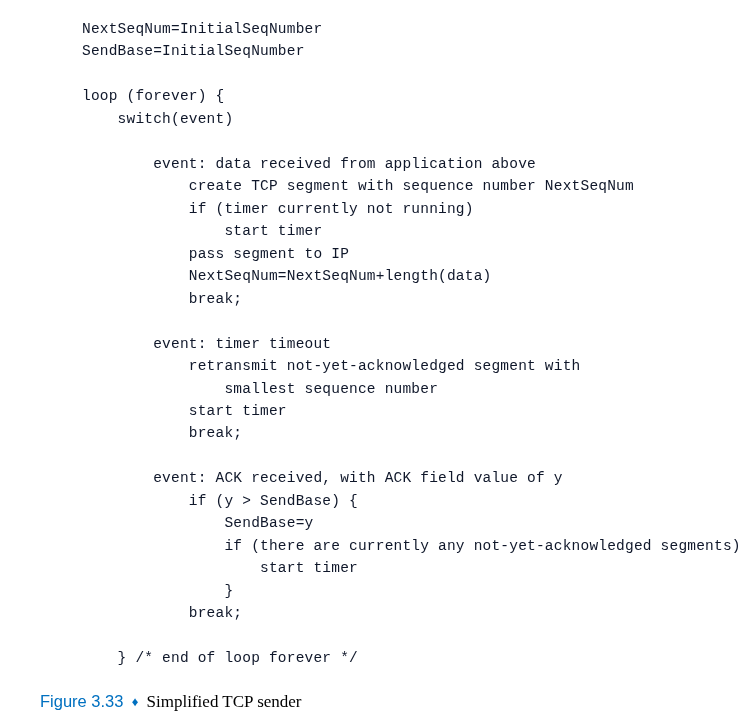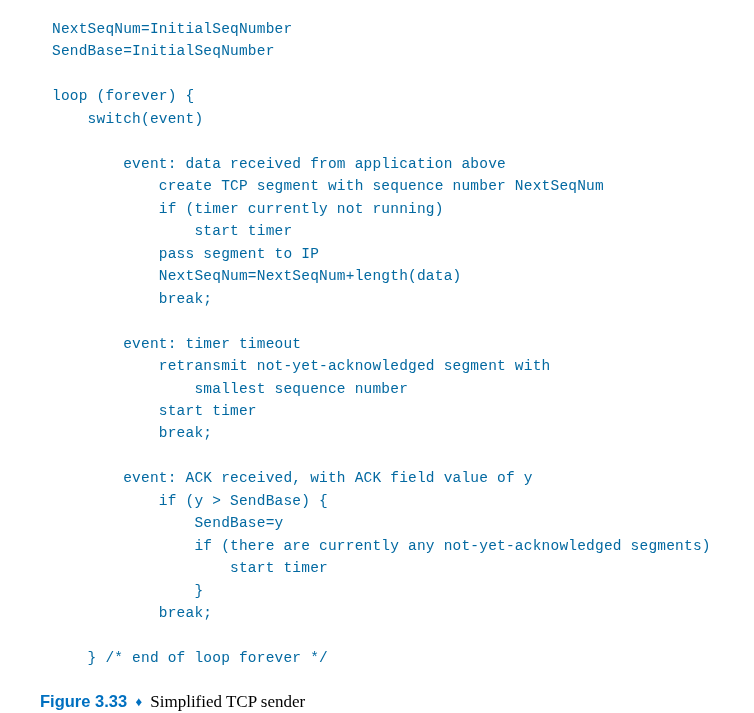--- a/index.html
+++ b/index.html
@@ -14,34 +14,34 @@
       padding: 18px 0 0 0;
       font-family: Georgia, 'Times New Roman', serif;
       color: #000;
       overflow: hidden;
     }
     .code-block {
       font-family: 'Courier New', Courier, monospace;
       font-size: 14.5px;
       line-height: 1.55;
       white-space: pre;
-      color: #0369a1;
-      padding-left: 52px;
+      color: #0f172a;
+      padding-left: 82px;
       letter-spacing: 0.2px;
     }
     .caption {
       margin-top: 22px;
       padding-left: 40px;
       font-size: 17px;
       color: #000;
     }
     .caption-label {
       color: #0070c0;
       font-family: Arial, Helvetica, sans-serif;
-      font-weight: bold;
+      font-weight: normal;
       font-size: 16.5px;
     }
     .caption-diamond {
       color: #0070c0;
       font-size: 13px;
       padding: 0 4px;
       vertical-align: 1px;
       font-family: Arial, sans-serif;
     }
     .caption-text {

